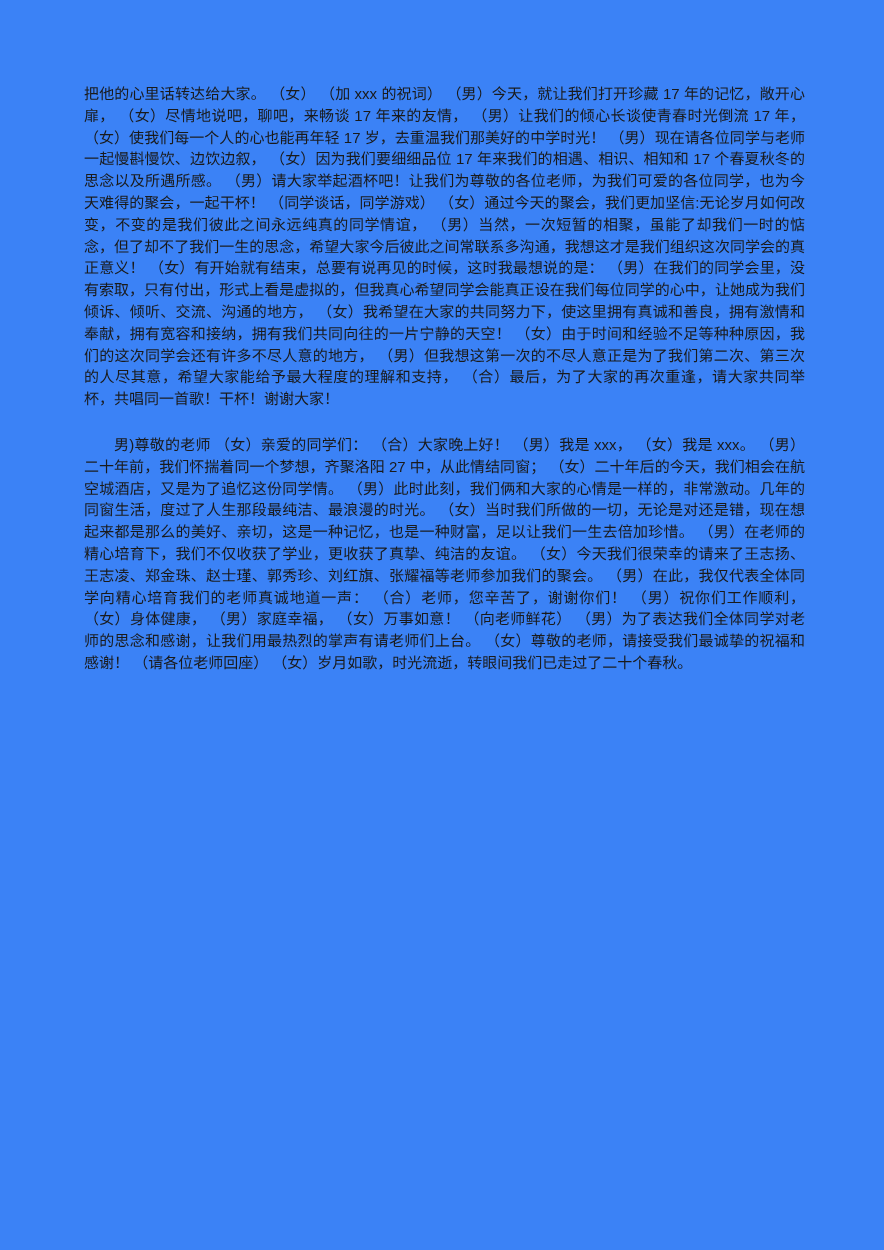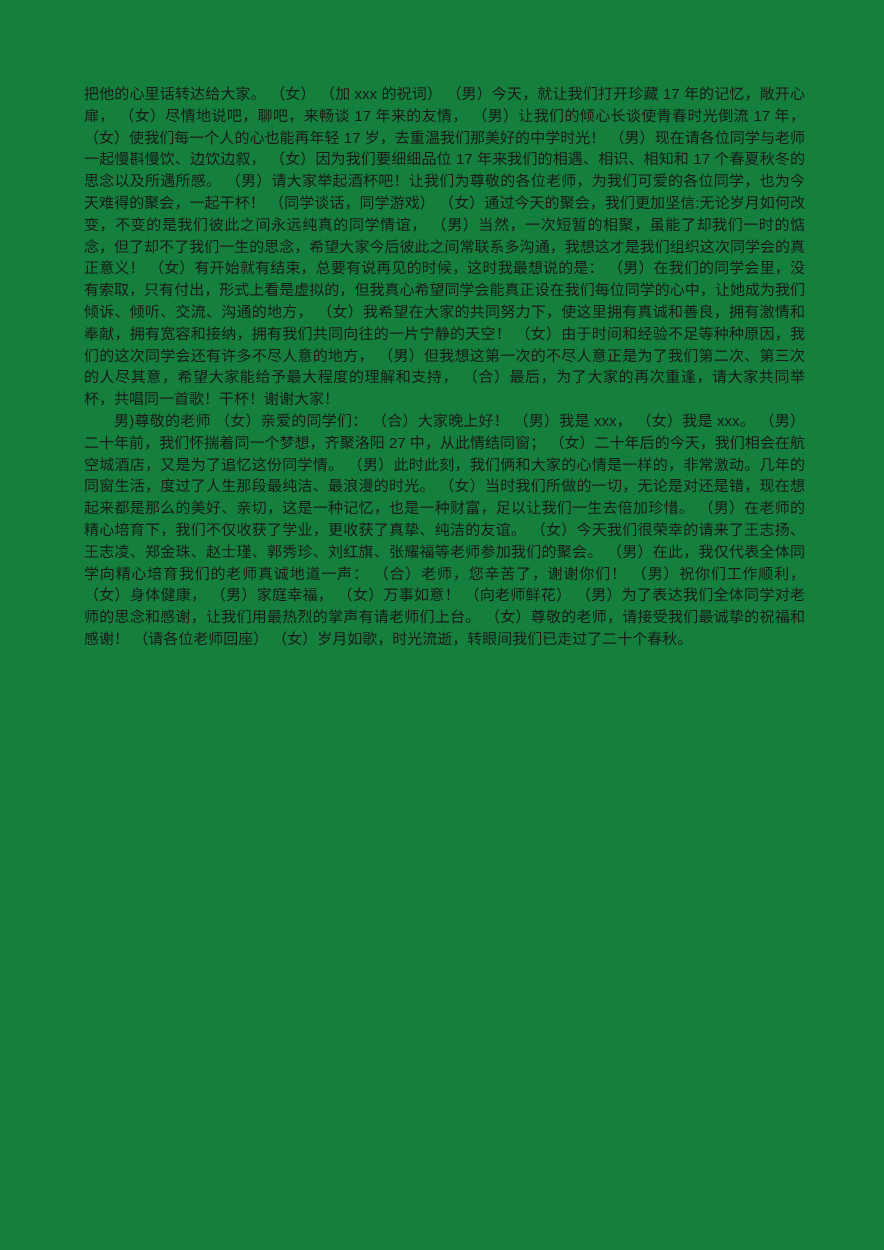--- a/index.html
+++ b/index.html
@@ -10,39 +10,40 @@
     width: 884px;
     height: 1250px;
     background: #ffffff;
     overflow: hidden;
   }
   .page {
     box-sizing: border-box;
     width: 884px;
     height: 1250px;
     padding: 83px 79px 0 84px;
-    background: #15803d;
+    background: #3b82f6;
   }
   .doc {
     width: 721px;
     font-family: "Liberation Sans", "DejaVu Sans", sans-serif;
     font-size: 15px;
     line-height: 21.8px;
     color: #1a1a1a;
     text-align: justify;
     text-justify: inter-ideograph;
     word-break: break-all;
     overflow-wrap: break-word;
   }
   .doc p {
     margin: 0;
     padding: 0;
   }
   .doc p.indented {
     text-indent: 2em;
+    margin-top: 24px;
   }
 </style>
 </head>
 <body>
 
 <div class="page">
   <div class="doc">
     <p>把他的心里话转达给大家。 （女） （加 xxx 的祝词） （男）今天，就让我们打开珍藏 17 年的记忆，敞开心扉， （女）尽情地说吧，聊吧，来畅谈 17 年来的友情， （男）让我们的倾心长谈使青春时光倒流 17 年， （女）使我们每一个人的心也能再年轻 17 岁，去重温我们那美好的中学时光！ （男）现在请各位同学与老师一起慢斟慢饮、边饮边叙， （女）因为我们要细细品位 17 年来我们的相遇、相识、相知和 17 个春夏秋冬的思念以及所遇所感。 （男）请大家举起酒杯吧！让我们为尊敬的各位老师，为我们可爱的各位同学，也为今天难得的聚会，一起干杯！ （同学谈话，同学游戏） （女）通过今天的聚会，我们更加坚信:无论岁月如何改变，不变的是我们彼此之间永远纯真的同学情谊， （男）当然，一次短暂的相聚，虽能了却我们一时的惦念，但了却不了我们一生的思念，希望大家今后彼此之间常联系多沟通，我想这才是我们组织这次同学会的真正意义！ （女）有开始就有结束，总要有说再见的时候，这时我最想说的是： （男）在我们的同学会里，没有索取，只有付出，形式上看是虚拟的，但我真心希望同学会能真正设在我们每位同学的心中，让她成为我们倾诉、倾听、交流、沟通的地方， （女）我希望在大家的共同努力下，使这里拥有真诚和善良，拥有激情和奉献，拥有宽容和接纳，拥有我们共同向往的一片宁静的天空！ （女）由于时间和经验不足等种种原因，我们的这次同学会还有许多不尽人意的地方， （男）但我想这第一次的不尽人意正是为了我们第二次、第三次的人尽其意，希望大家能给予最大程度的理解和支持， （合）最后，为了大家的再次重逢，请大家共同举杯，共唱同一首歌！干杯！谢谢大家！</p>
     <p class="indented">男)尊敬的老师 （女）亲爱的同学们： （合）大家晚上好！ （男）我是 xxx， （女）我是 xxx。 （男）二十年前，我们怀揣着同一个梦想，齐聚洛阳 27 中，从此情结同窗； （女）二十年后的今天，我们相会在航空城酒店，又是为了追忆这份同学情。 （男）此时此刻，我们俩和大家的心情是一样的，非常激动。几年的同窗生活，度过了人生那段最纯洁、最浪漫的时光。 （女）当时我们所做的一切，无论是对还是错，现在想起来都是那么的美好、亲切，这是一种记忆，也是一种财富，足以让我们一生去倍加珍惜。 （男）在老师的精心培育下，我们不仅收获了学业，更收获了真挚、纯洁的友谊。 （女）今天我们很荣幸的请来了王志扬、王志凌、郑金珠、赵士瑾、郭秀珍、刘红旗、张耀福等老师参加我们的聚会。 （男）在此，我仅代表全体同学向精心培育我们的老师真诚地道一声： （合）老师，您辛苦了，谢谢你们！ （男）祝你们工作顺利， （女）身体健康， （男）家庭幸福， （女）万事如意！ （向老师鲜花） （男）为了表达我们全体同学对老师的思念和感谢，让我们用最热烈的掌声有请老师们上台。 （女）尊敬的老师，请接受我们最诚挚的祝福和感谢！ （请各位老师回座） （女）岁月如歌，时光流逝，转眼间我们已走过了二十个春秋。</p>
   </div>

